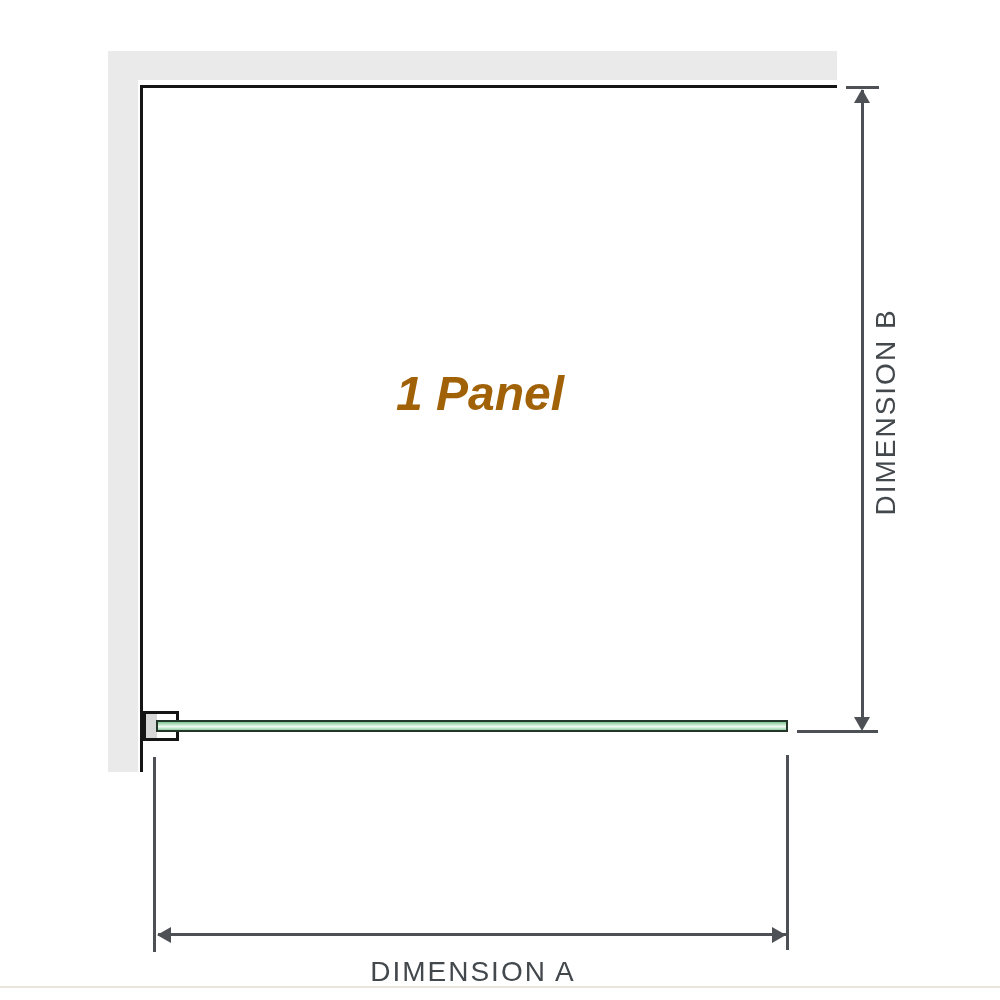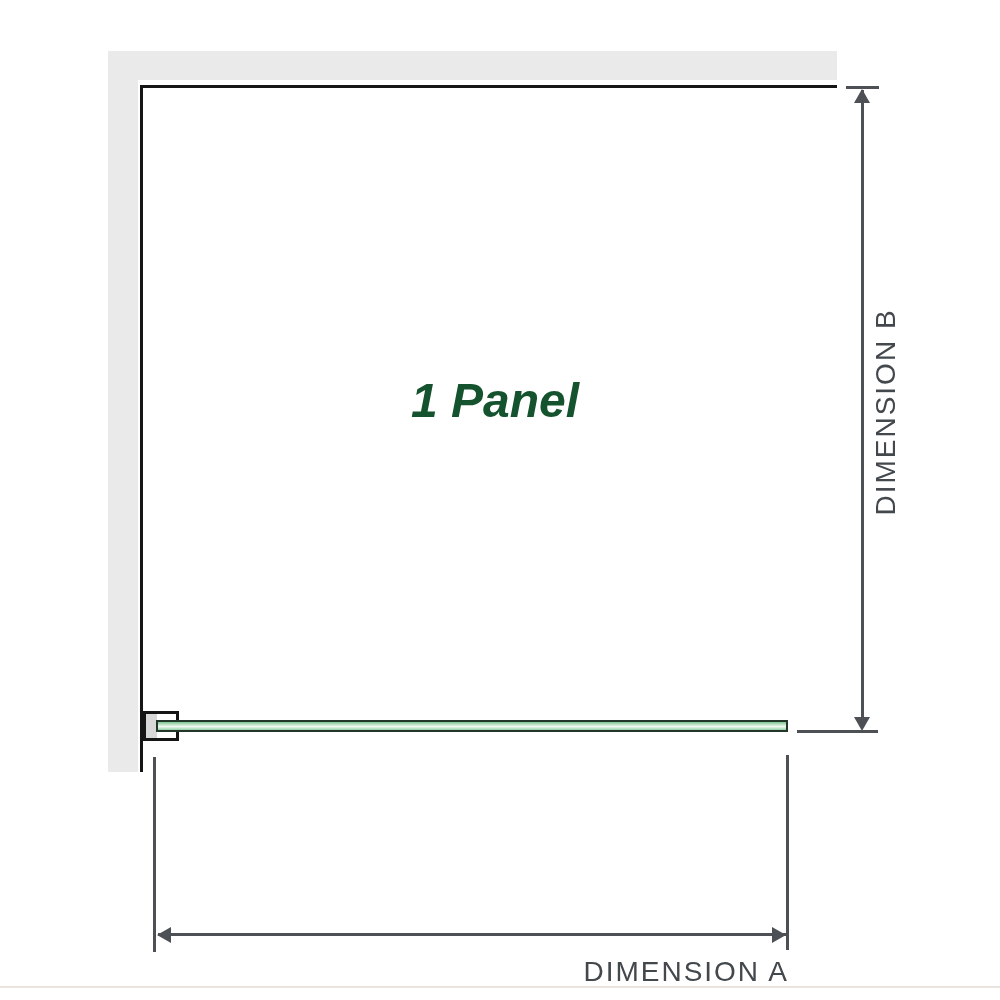--- a/index.html
+++ b/index.html
@@ -20,23 +20,23 @@
   
   .wall-top  { left: 108px; top: 51px; width: 729px; height: 29px; background: #eaeaea; }
   .wall-left { left: 108px; top: 51px; width: 30px;  height: 721px; background: #eaeaea; }
 
   
   .edge-top  { left: 140px; top: 85px; width: 697px; height: 3px; background: #151515; }
   .edge-left { left: 140px; top: 85px; width: 3px;  height: 687px; background: #151515; }
 
   
   .panel-label {
-    left: 411px; top: 370px; width: 170px; height: 50px;
+    left: 396px; top: 370px; width: 170px; height: 50px;
     font-size: 48px; font-weight: 700; font-style: italic;
-    color: #14532d; line-height: 1; white-space: nowrap; margin-top: 7px;
+    color: #a16207; line-height: 1; white-space: nowrap;
   }
 
   
   .bracket {
     left: 143px; top: 711px; width: 36px; height: 30px;
     box-sizing: border-box;
     border: 3px solid #151515;
     background: #ffffff;
     z-index: 2;
   }
@@ -90,21 +90,21 @@
   
   .dim-label {
     color: #43484d;
     font-size: 28px;
     font-weight: 300;
     letter-spacing: 2px;
     white-space: nowrap;
   }
   .dima-label {
     left: 157px; top: 955px; width: 632px; height: 34px;
-    text-align: right; line-height: 34px;
+    text-align: center; line-height: 34px;
   }
   .dimb-label {
     left: 766px; top: 397px; width: 240px; height: 30px;
     text-align: center; line-height: 30px;
     transform: rotate(-90deg);
     transform-origin: center center;
   }
 
   
   .baseline-rule { left: 0; top: 986px; width: 1000px; height: 2px; background: #e9e4dd; }

